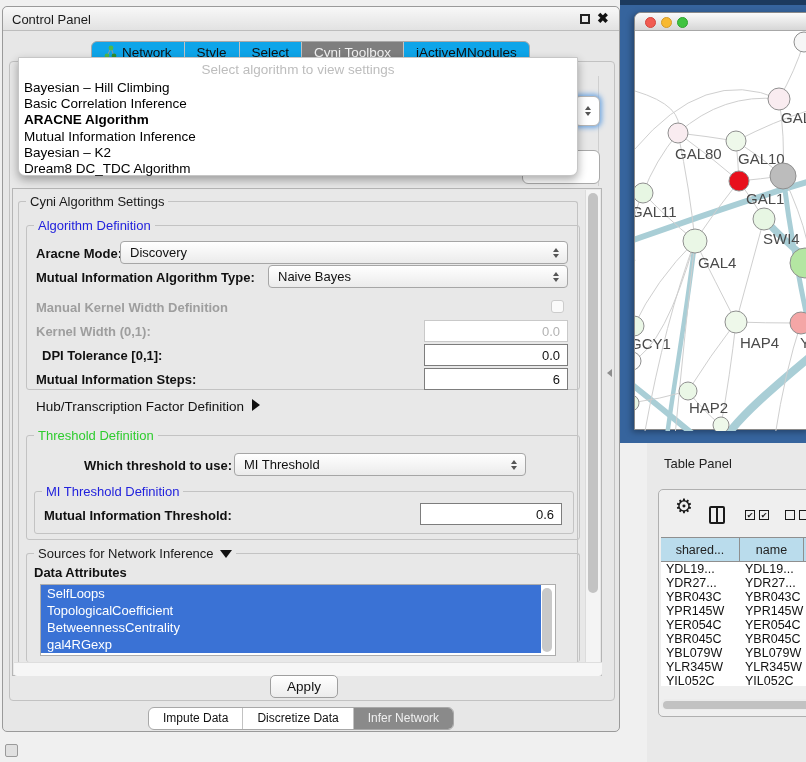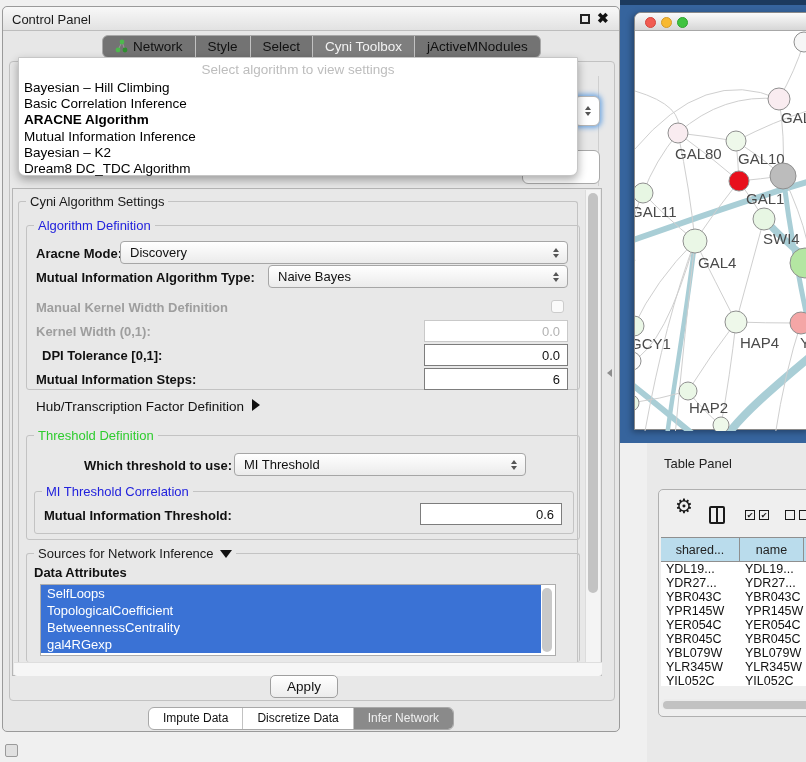--- a/index.html
+++ b/index.html
@@ -12,22 +12,22 @@
             background:#e7e7e7; border:1px solid #9a9a9a; border-radius:5px; }
   .cp-titlebar { position:absolute; left:0; top:0; width:100%; height:24px;
             background:linear-gradient(#f8f8f8,#e2e2e2); border-bottom:1px solid #bdbdbd;
             border-radius:5px 5px 0 0; }
   .cp-title { position:absolute; left:9px; top:5px; font-size:13px; color:#1a1a1a; }
   .win-float { position:absolute; left:577px; top:7px; width:10px; height:10px;
             border:2px solid #222; }
   .win-close { position:absolute; left:594px; top:3px; font-size:14px; font-weight:bold; color:#111; }
 
   
-  .tabbar { position:absolute; left:88px; top:28px; height:23px; display:flex;
-            background:#737373; border:1px solid #a8a8a8; border-radius:6px; overflow:hidden;margin-left:11px; }
+  .tabbar { position:absolute; left:88px; top:34px; height:23px; display:flex;
+            background:#0ea5e9; border:1px solid #a8a8a8; border-radius:6px; overflow:hidden; }
   .tab { font-size:13.5px; color:#111; padding:3px 12px 0 12px; border-left:1px solid #c2c2c2;
          white-space:nowrap; display:flex; align-items:flex-start; gap:5px; }
   .tab:first-child { border-left:none; }
   .tab.sel { background:#7e7e7e; color:#f2f2f2; }
 
   
   .cp-content { position:absolute; left:6px; top:54px; width:606px; height:640px;
             background:#e8e8e8; border:1px solid #c2c2c2; border-radius:4px; }
 
   
@@ -254,21 +254,21 @@
   <div class="lbl" style="left:84px;top:458px;">Which threshold to use:</div>
   <div class="combo" style="left:234px;top:453px;width:292px;">
     <span>MI Threshold</span>
     <div class="steppers">
         <div class="tri-up"></div>
         <div class="tri-dn"></div>
       </div>
   </div>
 
   <fieldset class="grp" style="left:34px;top:484px;width:540px;height:50px;">
-    <legend class="blue">MI Threshold Correlation</legend>
+    <legend class="blue">MI Threshold Definition</legend>
   </fieldset>
 
   <div class="lbl" style="left:44px;top:508px;">Mutual Information Threshold:</div>
   <div class="tfield" style="left:420px;top:503px;width:142px;">0.6</div>
 
   <fieldset class="grp noborder-bottom" style="left:26px;top:546px;width:554px;height:116px;">
     <legend class="dark">
       <span>Sources for Network Inference</span>
       <span class="tri-down"></span>
     </legend>

